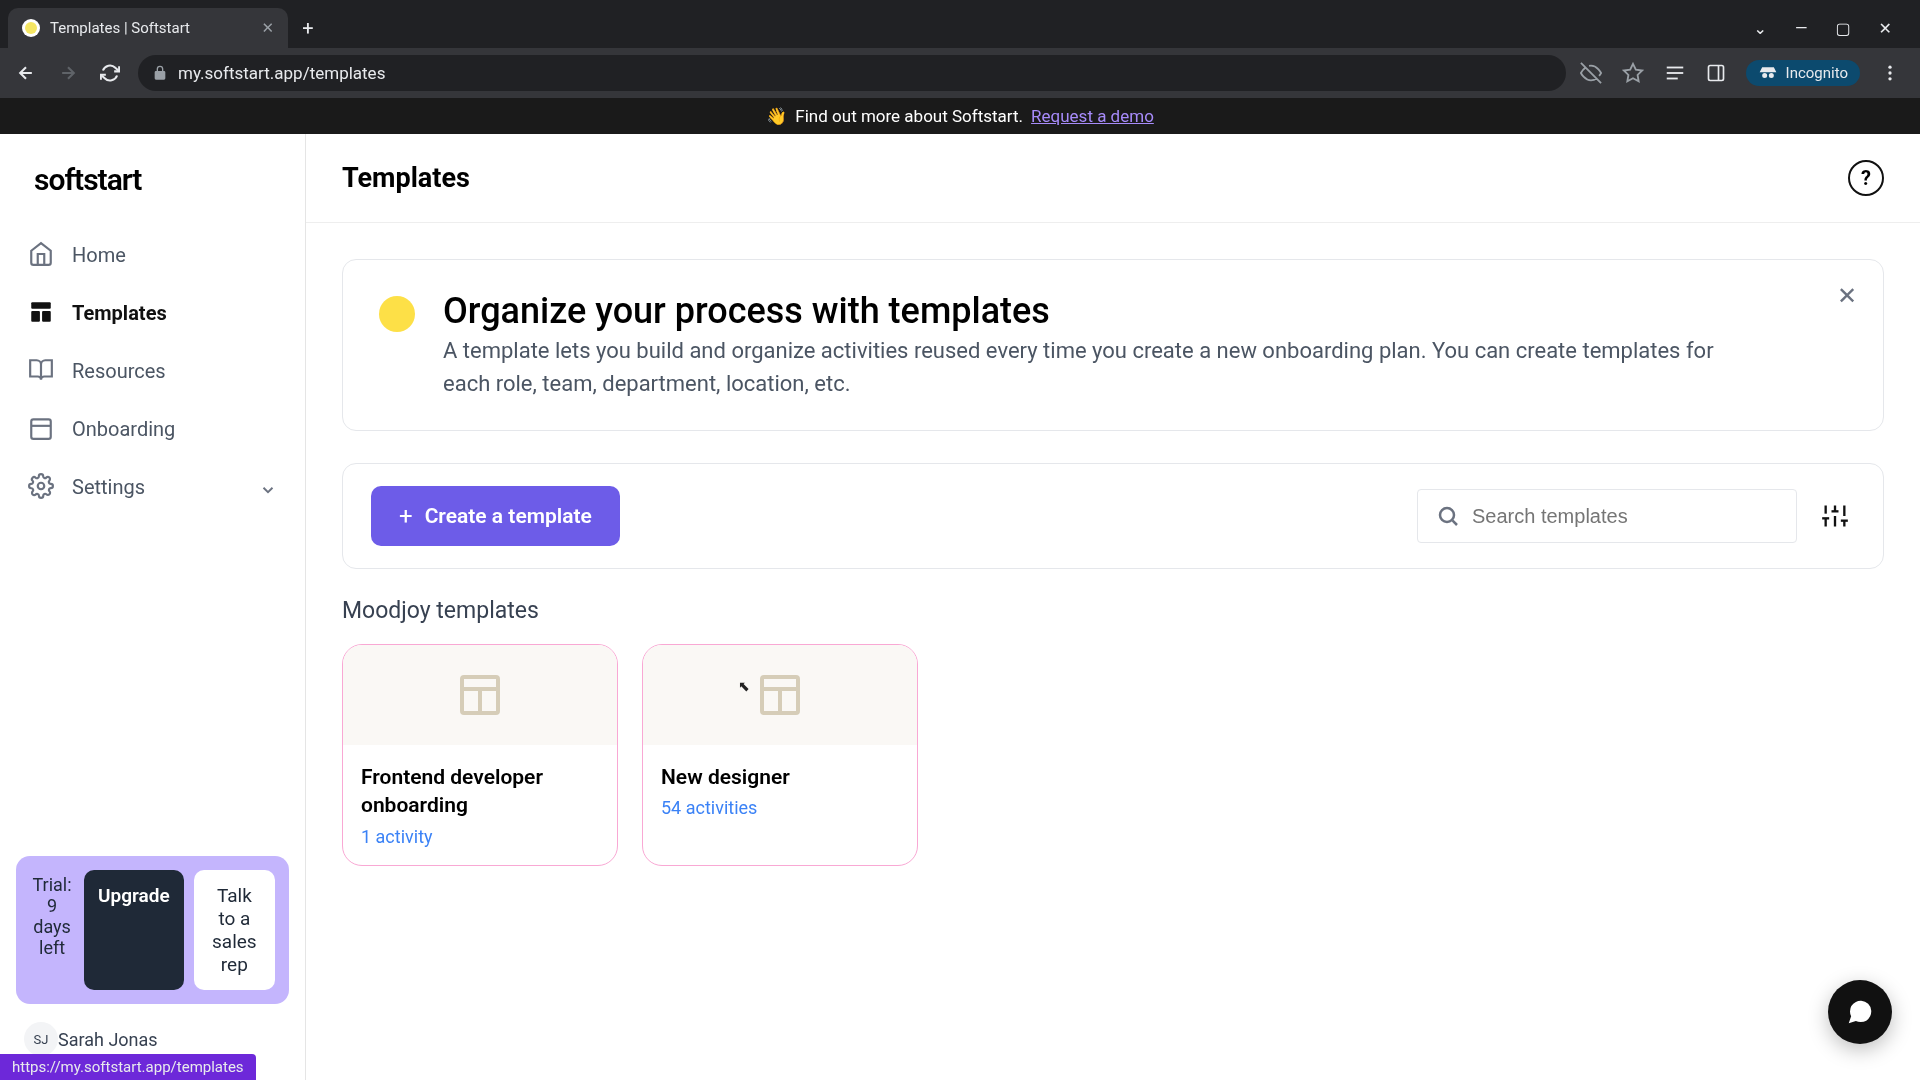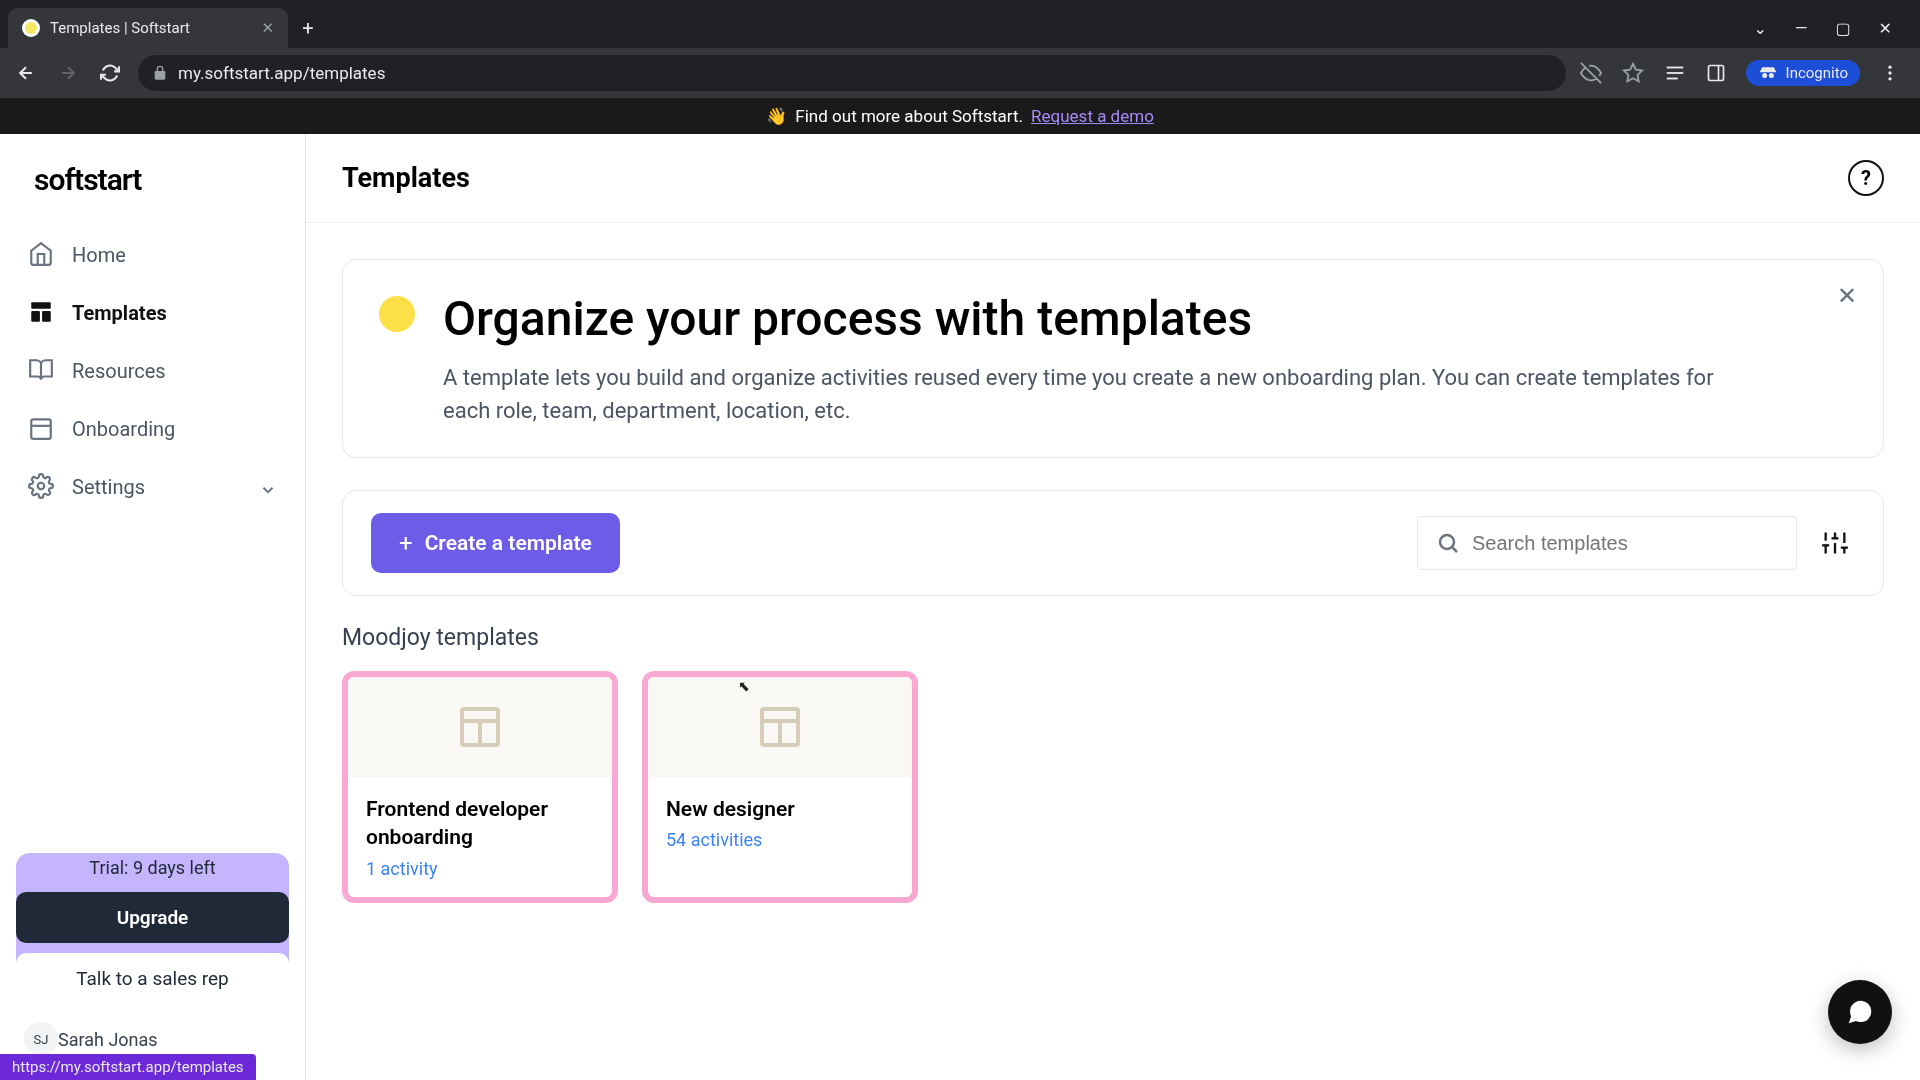--- a/index.html
+++ b/index.html
@@ -16,68 +16,68 @@
 .new-tab { width: 32px; height: 32px; display: flex; align-items: center; justify-content: center; color: #e8eaed; font-size: 20px; cursor: pointer; }
 .win-controls { margin-left: auto; display: flex; gap: 28px; padding-right: 20px; }
 .win-controls span { cursor: pointer; font-size: 16px; }
 
 .addr-bar { display: flex; align-items: center; height: 50px; padding: 0 12px; gap: 14px; background: #35363a; }
 .nav-btn { width: 28px; height: 28px; display: flex; align-items: center; justify-content: center; color: #e8eaed; cursor: pointer; }
 .nav-btn.dim { color: #5f6368; }
 .url-field { flex: 1; background: #202124; border-radius: 20px; height: 36px; display: flex; align-items: center; padding: 0 14px; gap: 10px; color: #e8eaed; font-size: 17px; }
 .url-field .lock { color: #9aa0a6; }
 .addr-right { display: flex; align-items: center; gap: 20px; padding-right: 8px; }
-.incognito-badge { display: flex; align-items: center; gap: 8px; background: #1d4ed8; border-radius: 16px; padding: 4px 12px; font-size: 15px; }
+.incognito-badge { display: flex; align-items: center; gap: 8px; background: #0c4a6e; border-radius: 16px; padding: 4px 12px; font-size: 15px; }
 
 
 .banner { background: #1a1a1a; color: #fff; display: flex; align-items: center; justify-content: center; height: 36px; gap: 8px; font-size: 17px; }
 .banner a { color: #a78bfa; text-decoration: underline; }
 
 
 .app { display: flex; height: calc(1080px - 48px - 50px - 36px); }
 .sidebar { width: 306px; border-right: 1px solid #e5e5e5; display: flex; flex-direction: column; padding: 28px 16px 16px 16px; }
 .logo { font-size: 30px; font-weight: 600; letter-spacing: -1px; padding-left: 18px; margin-bottom: 28px; }
 .nav-item { display: flex; align-items: flex-end; gap: 18px; padding: 16px 12px; border-radius: 12px; cursor: pointer; color: #4b5563; font-size: 20px; }
 .nav-item.active { color: #111; font-weight: 700; }
 .nav-item .chev { margin-left: auto; }
 .nav-icon { width: 26px; height: 26px; display: flex; align-items: center; justify-content: center; }
 
-.trial-box { margin-top: auto; background: #c4b5fd; border-radius: 14px; padding: 0; display: flex; flex-direction: column; gap: 10px; }
+.trial-box { margin-top: auto; background: #c4b5fd; border-radius: 14px; padding: 14px; display: flex; flex-direction: row; gap: 10px; }
 .trial-box .trial-text { text-align: center; font-size: 18px; color: #1f2937; padding: 4px 0; }
 .trial-box .upgrade { background: #1f2937; color: #fff; border-radius: 10px; padding: 14px; text-align: center; font-size: 19px; font-weight: 600; cursor: pointer; }
 .trial-box .sales { background: #fff; border-radius: 10px; padding: 14px; text-align: center; font-size: 19px; color: #1f2937; cursor: pointer; }
 
 .user-row { display: flex; align-items: center; gap: 0; padding: 18px 8px 8px 8px; }
 .user-row .avatar { width: 34px; height: 34px; border-radius: 50%; background: #f3f4f6; display: flex; align-items: center; justify-content: center; font-size: 13px; color: #374151; }
 .user-row .name { font-size: 18px; color: #374151; }
 
 
 .main { flex: 1; display: flex; flex-direction: column; }
 .main-header { display: flex; align-items: center; justify-content: space-between; padding: 26px 36px; border-bottom: 1px solid #eee; }
 .main-header h1 { font-size: 27px; font-weight: 700; }
 .help-btn { width: 36px; height: 36px; border: 2px solid #111; border-radius: 50%; display: flex; align-items: center; justify-content: center; font-size: 20px; font-weight: 700; cursor: pointer; }
 
 .content { padding: 36px; overflow-y: auto; flex: 1; }
 
 .intro-card { border: 1px solid #e5e7eb; border-radius: 14px; padding: 30px 36px; display: flex; gap: 28px; position: relative; margin-bottom: 32px; }
 .intro-card .dot { width: 36px; height: 36px; border-radius: 50%; background: #fde047; flex-shrink: 0; margin-top: 6px; }
-.intro-card h2 { font-size: 48px; font-weight: 500; margin-bottom: 14px; }
+.intro-card h2 { font-size: 36px; font-weight: 500; margin-bottom: 2px; }
 .intro-card p { font-size: 22px; color: #4b5563; line-height: 1.5; max-width: 1300px; }
 .intro-card .close-card { position: absolute; top: 22px; right: 26px; font-size: 24px; color: #6b7280; cursor: pointer; }
 
 .toolbar { border: 1px solid #e5e7eb; border-radius: 14px; padding: 22px 28px; display: flex; align-items: center; gap: 18px; margin-bottom: 28px; }
 .create-btn { background: #6d5ce8; color: #fff; border-radius: 10px; padding: 16px 28px; display: flex; align-items: center; gap: 12px; font-size: 21px; font-weight: 600; cursor: pointer; }
 .create-btn .plus { font-size: 24px; font-weight: 400; }
 .search-box { margin-left: auto; border: 1px solid #e5e7eb; border-radius: 4px; display: flex; align-items: center; gap: 12px; padding: 14px 18px; width: 380px; }
 .search-box input { border: none; outline: none; font-size: 20px; color: #6b7280; flex: 1; }
 .filter-btn { width: 40px; height: 40px; display: flex; align-items: center; justify-content: center; cursor: pointer; }
 
 .section-title { font-size: 23px; color: #374151; margin-bottom: 20px; }
 .cards { display: flex; gap: 24px; }
-.tpl-card { width: 276px; border: 6px solid #f9a8d4; border-radius: 12px; overflow: hidden; cursor: pointer; }
+.tpl-card { width: 276px; border: 1px solid #f9a8d4; border-radius: 20px; overflow: hidden; cursor: pointer; }
 .tpl-card .thumb { height: 100px; background: #faf8f5; display: flex; align-items: center; justify-content: center; }
 .tpl-icon { width: 48px; height: 48px; }
 .tpl-card .body { padding: 18px; }
 .tpl-card .body h3 { font-size: 21px; font-weight: 600; line-height: 1.35; margin-bottom: 6px; }
 .tpl-card .body .meta { font-size: 18px; color: #3b82f6; }
 
 
 .chat-fab { position: fixed; bottom: 36px; right: 28px; width: 64px; height: 64px; border-radius: 50%; background: #111; color: #fff; display: flex; align-items: center; justify-content: center; cursor: pointer; box-shadow: 0 6px 20px rgba(0,0,0,.25); }
 
 

